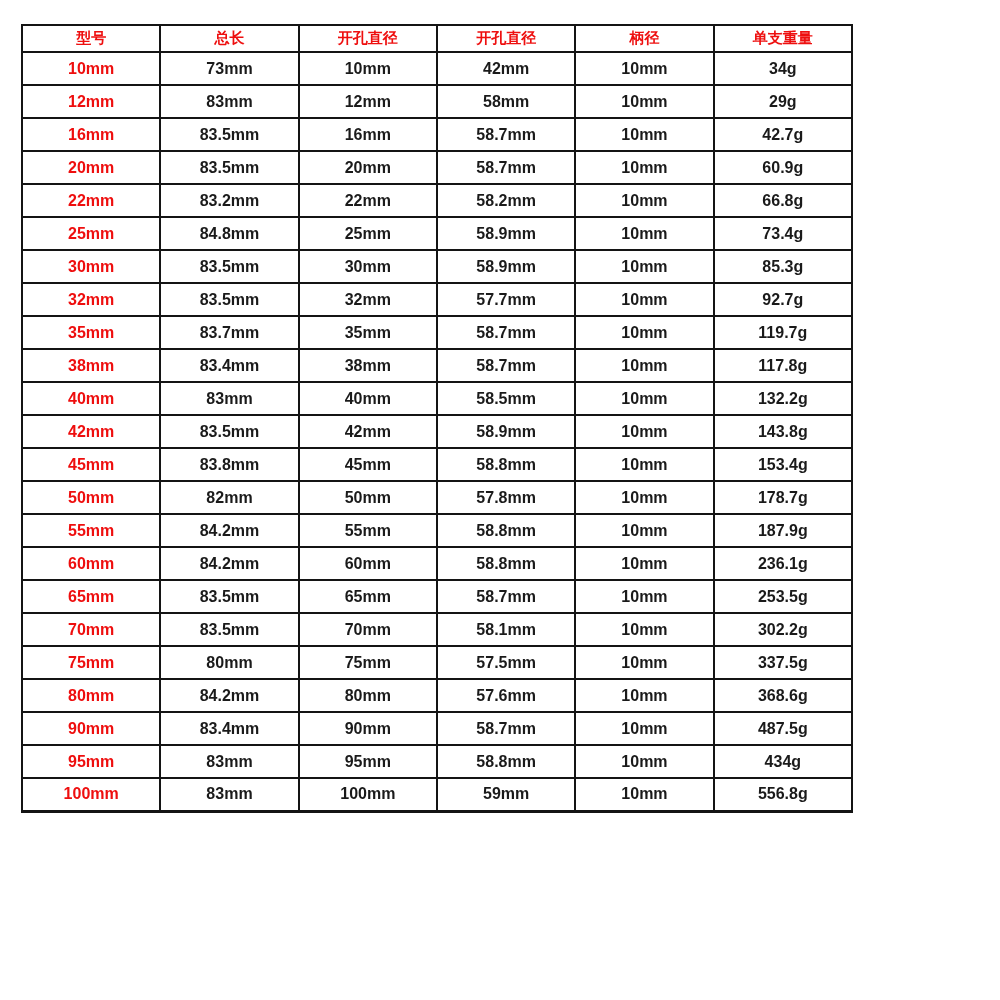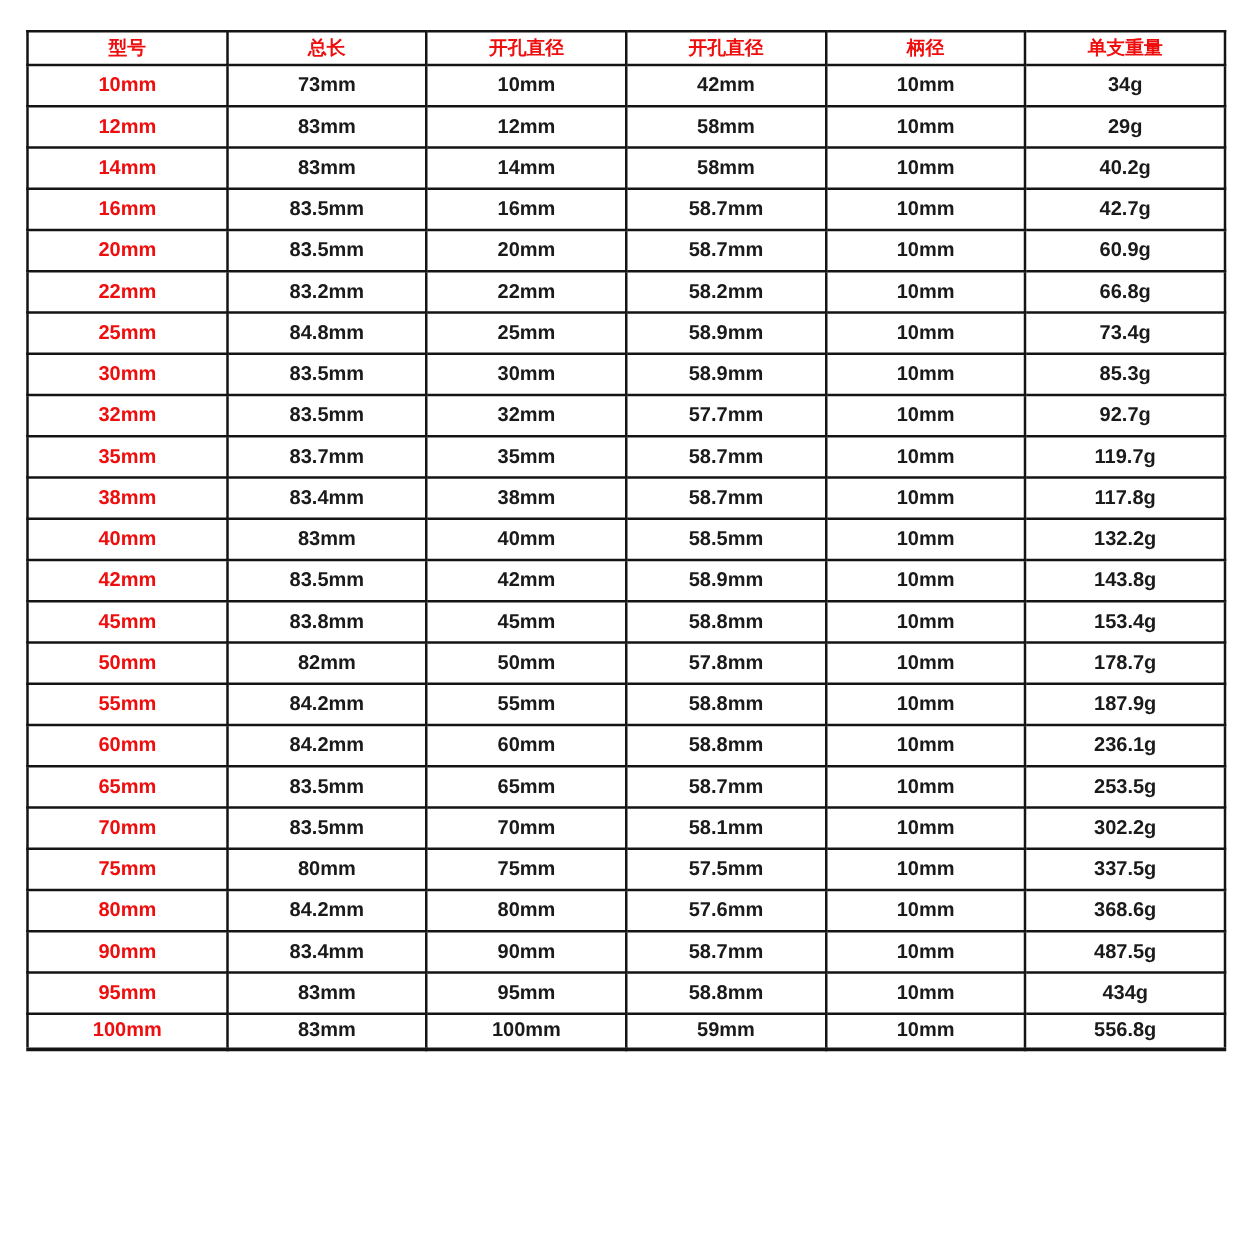--- a/index.html
+++ b/index.html
@@ -8,21 +8,21 @@
     background: #ffffff;
     width: 1000px;
     height: 1000px;
     font-family: "Liberation Sans", sans-serif;
   }
   .table-wrap {
     padding: 24px 19px 0 21px;
     box-sizing: border-box;
   }
   table.spec-table {
-    width: 960px;
+    width: 832px;
     border-collapse: collapse;
     table-layout: fixed;
     border: 2px solid #141414;
     border-bottom-width: 3px;
   }
   table.spec-table th,
   table.spec-table td {
     border: 2px solid #141414;
     text-align: center;
     vertical-align: middle;
@@ -73,28 +73,20 @@
         </tr>
         <tr>
           <td class="model">12mm</td>
           <td>83mm</td>
           <td>12mm</td>
           <td>58mm</td>
           <td>10mm</td>
           <td>29g</td>
         </tr>
         <tr>
-          <td class="model">14mm</td>
-          <td>83mm</td>
-          <td>14mm</td>
-          <td>58mm</td>
-          <td>10mm</td>
-          <td>40.2g</td>
-        </tr>
-        <tr>
           <td class="model">16mm</td>
           <td>83.5mm</td>
           <td>16mm</td>
           <td>58.7mm</td>
           <td>10mm</td>
           <td>42.7g</td>
         </tr>
         <tr>
           <td class="model">20mm</td>
           <td>83.5mm</td>

